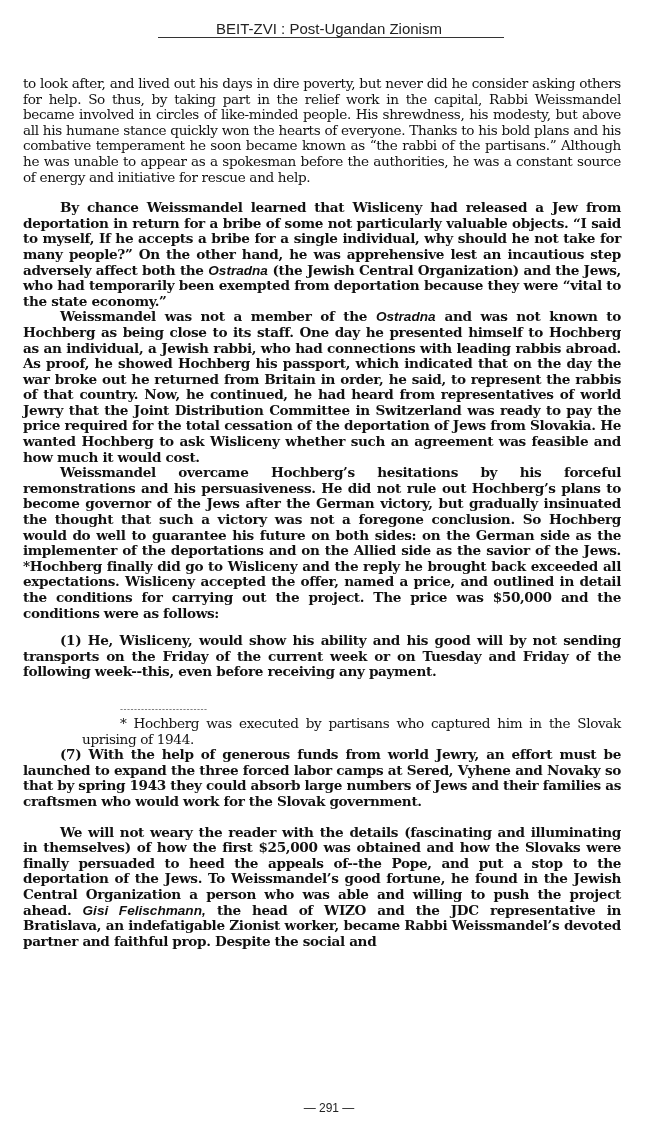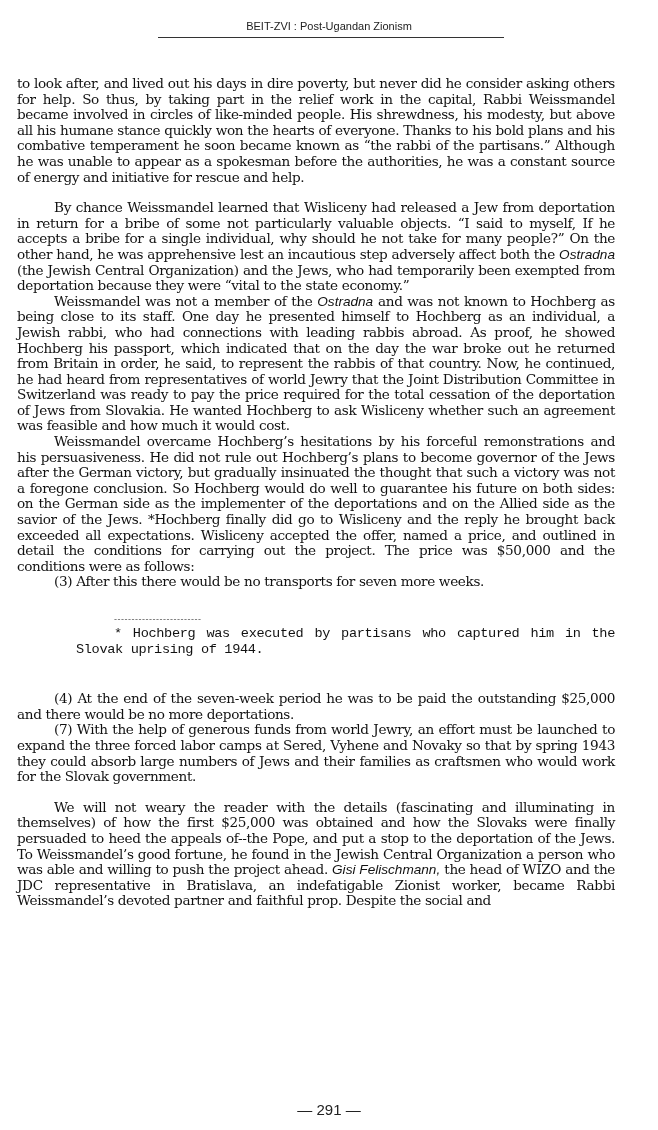--- a/index.html
+++ b/index.html
@@ -1,68 +1,67 @@
 <!DOCTYPE html>
 <html><head>
 <meta charset="utf-8">
 <style>
   html, body { margin: 0; padding: 0; background: #ffffff; }
   body { width: 658px; height: 1130px; position: relative; overflow: hidden; color: #111; }
   .header {
     position: absolute; top: 20px; left: 0; width: 658px; text-align: center;
-    font-family: "Liberation Sans", sans-serif; font-size: 11px; color: #222;
+    font-family: "Liberation Sans", sans-serif; font-size: 15px; color: #222;
   }
   .header-rule {
     position: absolute; top: 37px; left: 158px; width: 346px; height: 0;
     border-top: 1px solid #333;
   }
   .body-text {
-    position: absolute; left: 17px; width: 598px; top: 76px;
+    position: absolute; left: 23px; width: 598px; top: 76px;
     font-family: "DejaVu Serif", "Liberation Serif", serif;
     font-size: 13.6px; line-height: 15.6px; letter-spacing: -0.35px;
     text-align: justify;
   }
   .body-text p { margin: 0; }
-  .indent { text-indent: 37px; }
+  .indent { text-indent: 37px; font-weight: bold; }
   .gap-lg { margin-top: 15px !important; }
   .gap-md { margin-top: 12px !important; }
   .footnote-block { margin: 22px 0 0 59px !important; }
   .fn-rule {
     font-family: "Liberation Sans", sans-serif; font-size: 9px; color: #555;
     letter-spacing: 0.5px; margin-left: 38px; line-height: 14px;
   }
-  .fn-text { text-indent: 38px; font-family: Liberation Mono, monospace; }
+  .fn-text { text-indent: 38px; }
   .after-fn { margin-top: 34px !important; }
   em { font-family: "Liberation Sans", sans-serif; font-style: italic; letter-spacing: 0; }
   .page-num {
     position: absolute; top: 1101px; left: 0; width: 658px; text-align: center;
-    font-family: "Liberation Sans", sans-serif; font-size: 15px; color: #222;
+    font-family: "Liberation Sans", sans-serif; font-size: 12px; color: #222;
   }
 </style>
 </head>
 <body>
 
 <div class="header">BEIT-ZVI : Post-Ugandan Zionism</div>
 <div class="header-rule"></div>
 
 <div class="body-text">
   <p>to look after, and lived out his days in dire poverty, but never did he consider asking others for help. So thus, by taking part in the relief work in the capital, Rabbi Weissmandel became involved in circles of like-minded people. His shrewdness, his modesty, but above all his humane stance quickly won the hearts of everyone. Thanks to his bold plans and his combative temperament he soon became known as “the rabbi of the partisans.” Although he was unable to appear as a spokesman before the authorities, he was a constant source of energy and initiative for rescue and help.</p>
 
   <p class="indent gap-lg"><span>By chance Weissmandel learned that Wisliceny had released a Jew from deportation in return for a bribe of some not particularly valuable objects. “I said to myself, If he accepts a bribe for a single individual, why should he not take for many people?” On the other hand, he was apprehensive lest an incautious step adversely affect both the </span><em>Ostradna</em><span> (the Jewish Central Organization) and the Jews, who had temporarily been exempted from deportation because they were “vital to the state economy.”</span></p>
 
   <p class="indent"><span>Weissmandel was not a member of the </span><em>Ostradna</em><span> and was not known to Hochberg as being close to its staff. One day he presented himself to Hochberg as an individual, a Jewish rabbi, who had connections with leading rabbis abroad. As proof, he showed Hochberg his passport, which indicated that on the day the war broke out he returned from Britain in order, he said, to represent the rabbis of that country. Now, he continued, he had heard from representatives of world Jewry that the Joint Distribution Committee in Switzerland was ready to pay the price required for the total cessation of the deportation of Jews from Slovakia. He wanted Hochberg to ask Wisliceny whether such an agreement was feasible and how much it would cost.</span></p>
 
   <p class="indent">Weissmandel overcame Hochberg’s hesitations by his forceful remonstrations and his persuasiveness. He did not rule out Hochberg’s plans to become governor of the Jews after the German victory, but gradually insinuated the thought that such a victory was not a foregone conclusion. So Hochberg would do well to guarantee his future on both sides: on the German side as the implementer of the deportations and on the Allied side as the savior of the Jews. *Hochberg finally did go to Wisliceny and the reply he brought back exceeded all expectations. Wisliceny accepted the offer, named a price, and outlined in detail the conditions for carrying out the project. The price was $50,000 and the conditions were as follows:</p>
 
-  <p class="indent">(3)  After this there would be no transports for seven more weeks.</p>
+  <p class="indent gap-md">(1)  He, Wisliceny, would show his ability and his good will by not sending transports on the Friday of the current week or on Tuesday and Friday of the following week--this, even before receiving any payment.</p>
 
   <div class="footnote-block">
     <div class="fn-rule">-------------------------</div>
     <p class="fn-text">* Hochberg was executed by partisans who captured him in the Slovak uprising of 1944.</p>
   </div>
 
-  <p class="indent after-fn">(4)  At the end of the seven-week period he was to be paid the outstanding $25,000 and there would be no more deportations.</p>
   <p class="indent">(7)  With the help of generous funds from world Jewry, an effort must be launched to expand the three forced labor camps at Sered, Vyhene and Novaky so that by spring 1943 they could absorb large numbers of Jews and their families as craftsmen who would work for the Slovak government.</p>
 
   <p class="indent gap-lg"><span>We will not weary the reader with the details (fascinating and illuminating in themselves) of how the first $25,000 was obtained and how the Slovaks were finally persuaded to heed the appeals of--the Pope, and put a stop to the deportation of the Jews. To Weissmandel’s good fortune, he found in the Jewish Central Organization a person who was able and willing to push the project ahead. </span><em>Gisi Felischmann,</em><span> the head of WIZO and the JDC representative in Bratislava, an indefatigable Zionist worker, became Rabbi Weissmandel’s devoted partner and faithful prop. Despite the social and</span></p>
 </div>
 
 <div class="page-num">—   291   —</div>
 
 </body></html>

